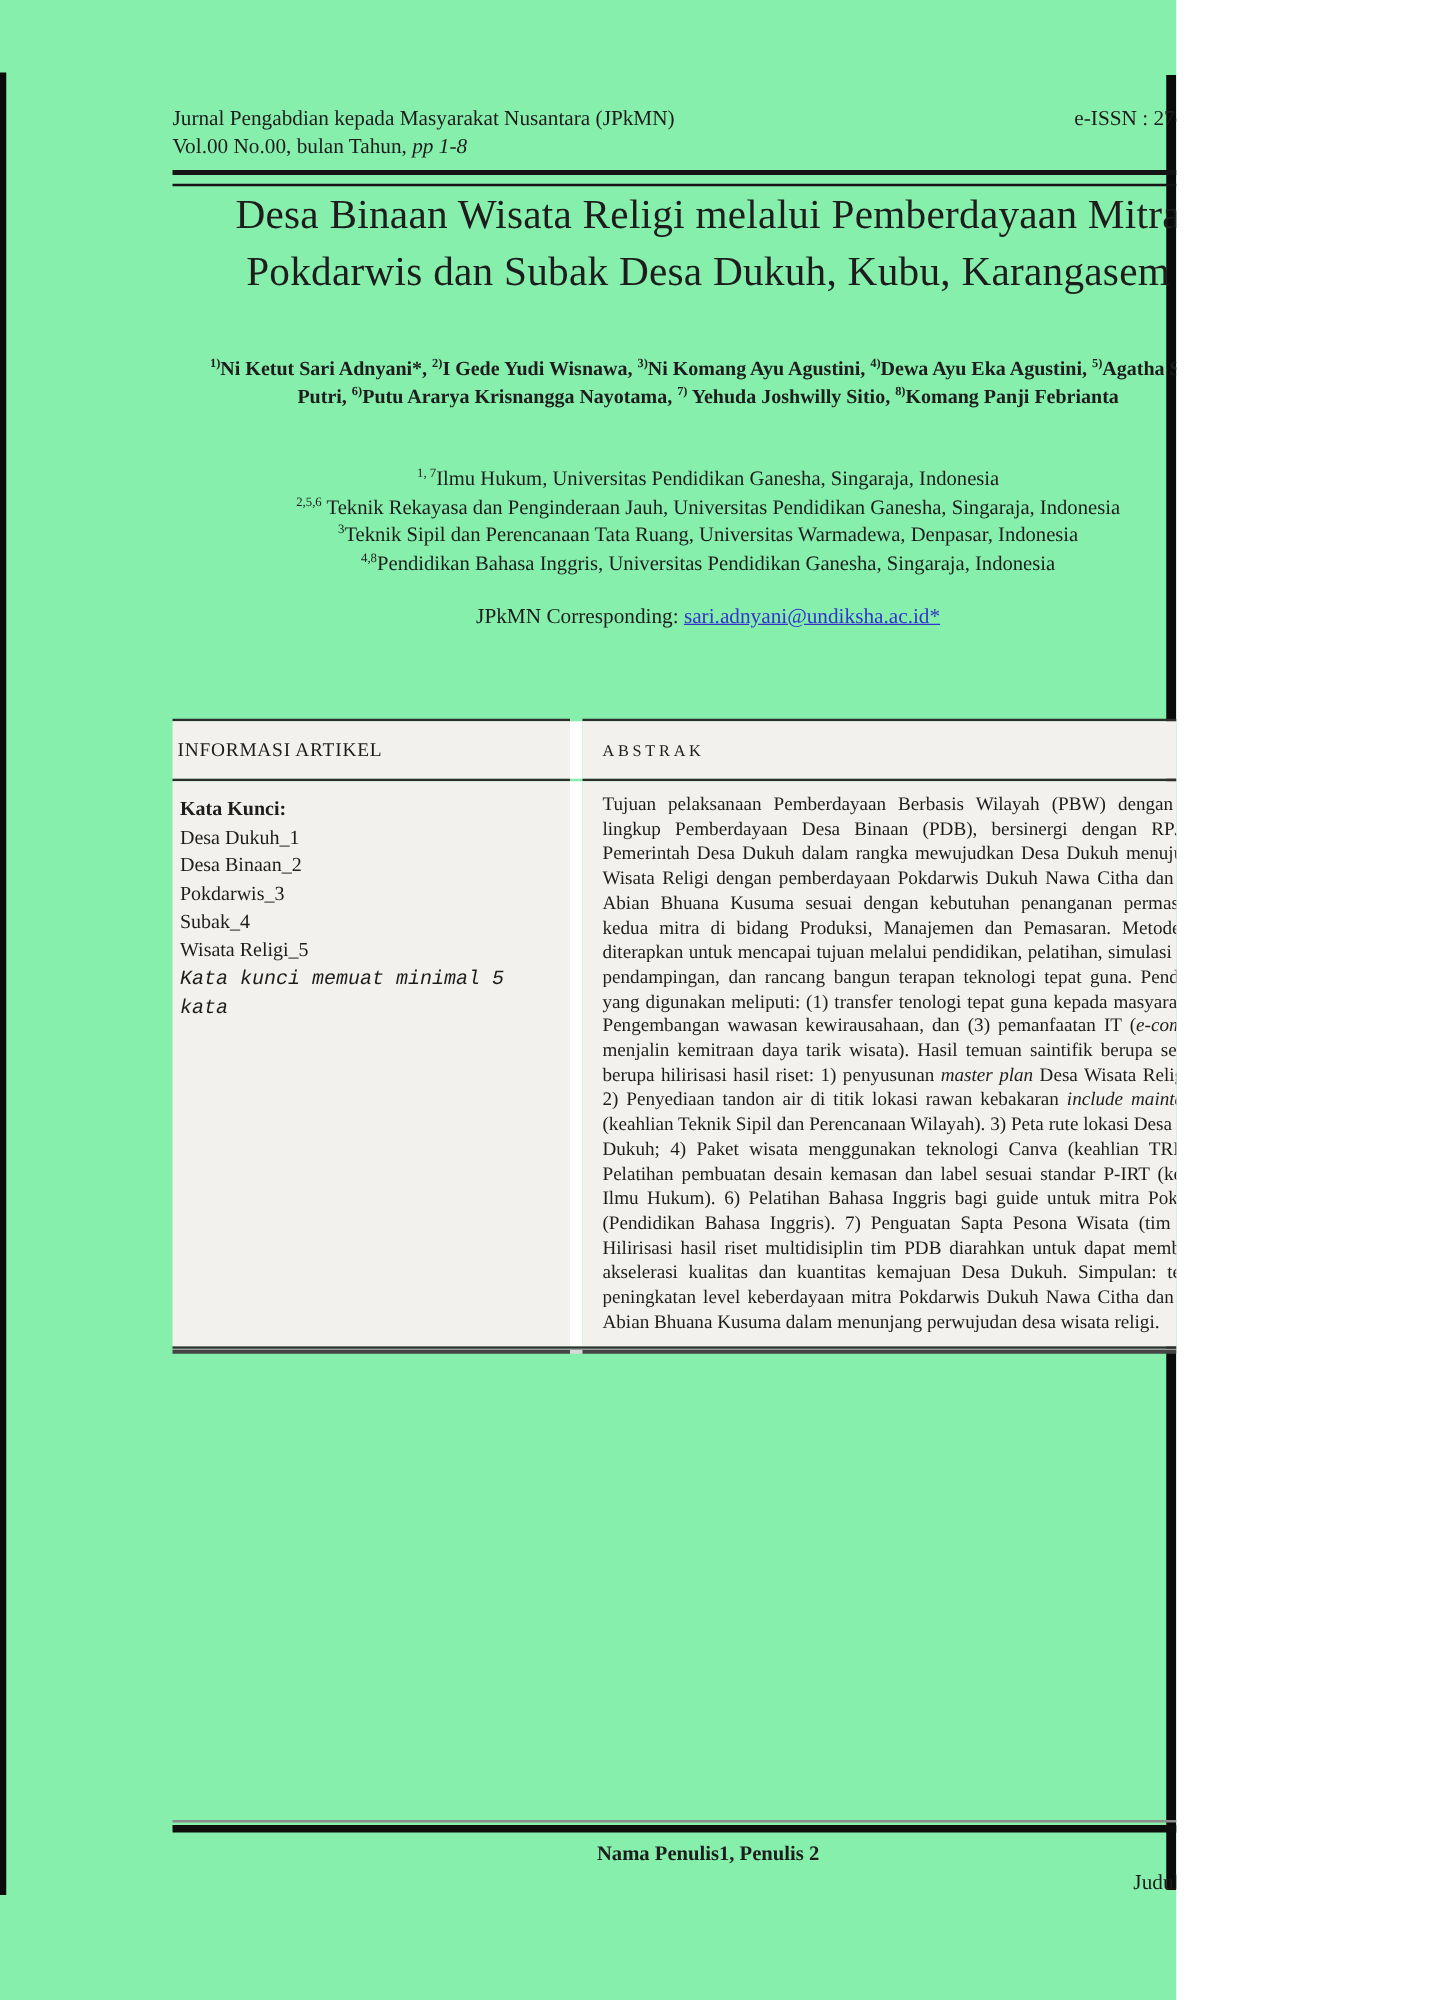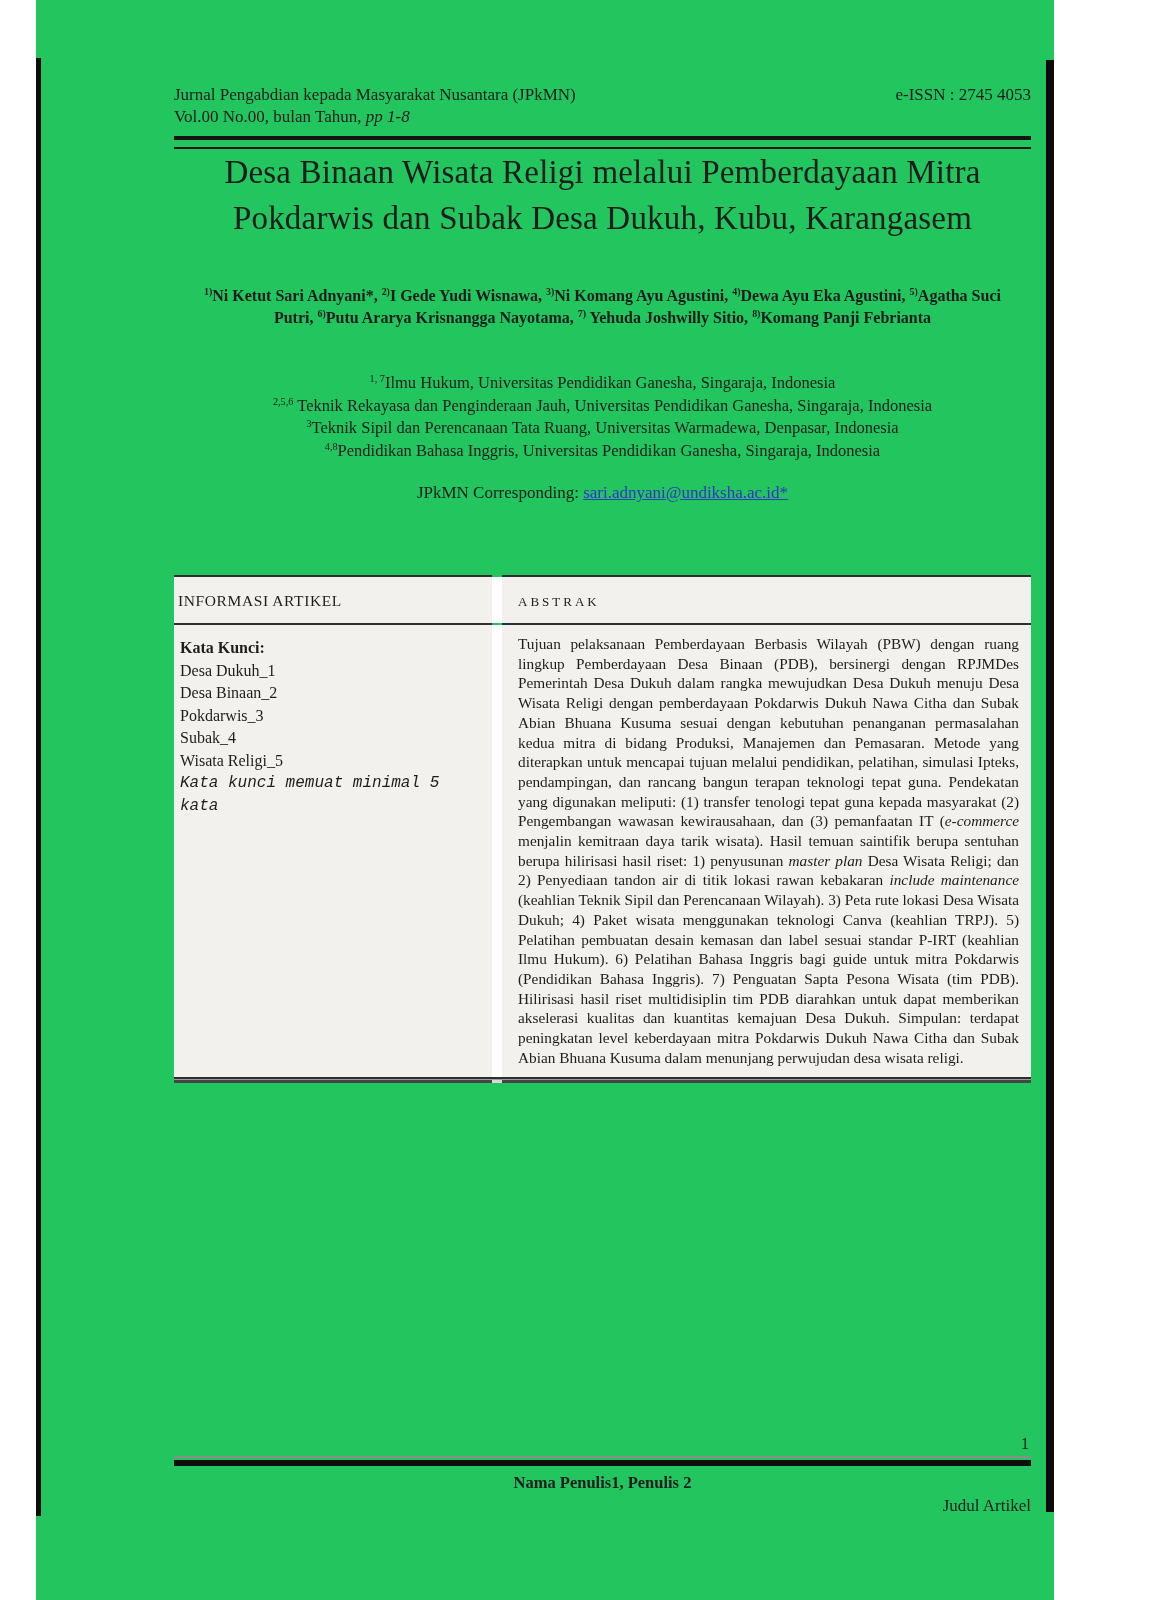--- a/index.html
+++ b/index.html
@@ -1,18 +1,18 @@
 <!DOCTYPE html>
 <html><head>
 <meta charset="utf-8">
 <style>
   html, body { margin:0; padding:0; background:#ffffff; }
   .canvas {
-    position:relative; width:1018px; height:1600px; background:#22c55e;
-    font-family:"Liberation Serif","DejaVu Serif",serif; color:#1d1d1d; overflow:hidden;margin-left:36px;
+    position:relative; width:941px; height:1600px; background:#86efac;
+    font-family:"Liberation Serif","DejaVu Serif",serif; color:#1d1d1d; overflow:hidden;
   }
   .edge-strip { position:absolute; background:#0b0b0b; }
   .edge-strip.left  { left:0; top:58px; width:5px; height:1458px; }
   .edge-strip.right { right:0; top:60px; width:8px; height:1452px; }
 
   .page { position:absolute; left:138px; top:0; width:857px; height:1600px; }
 
   
   .running-head { position:absolute; top:84px; left:0; right:0; display:flex; justify-content:space-between; font-size:17px; line-height:22px; }
   .head-left em { font-style:italic; }

